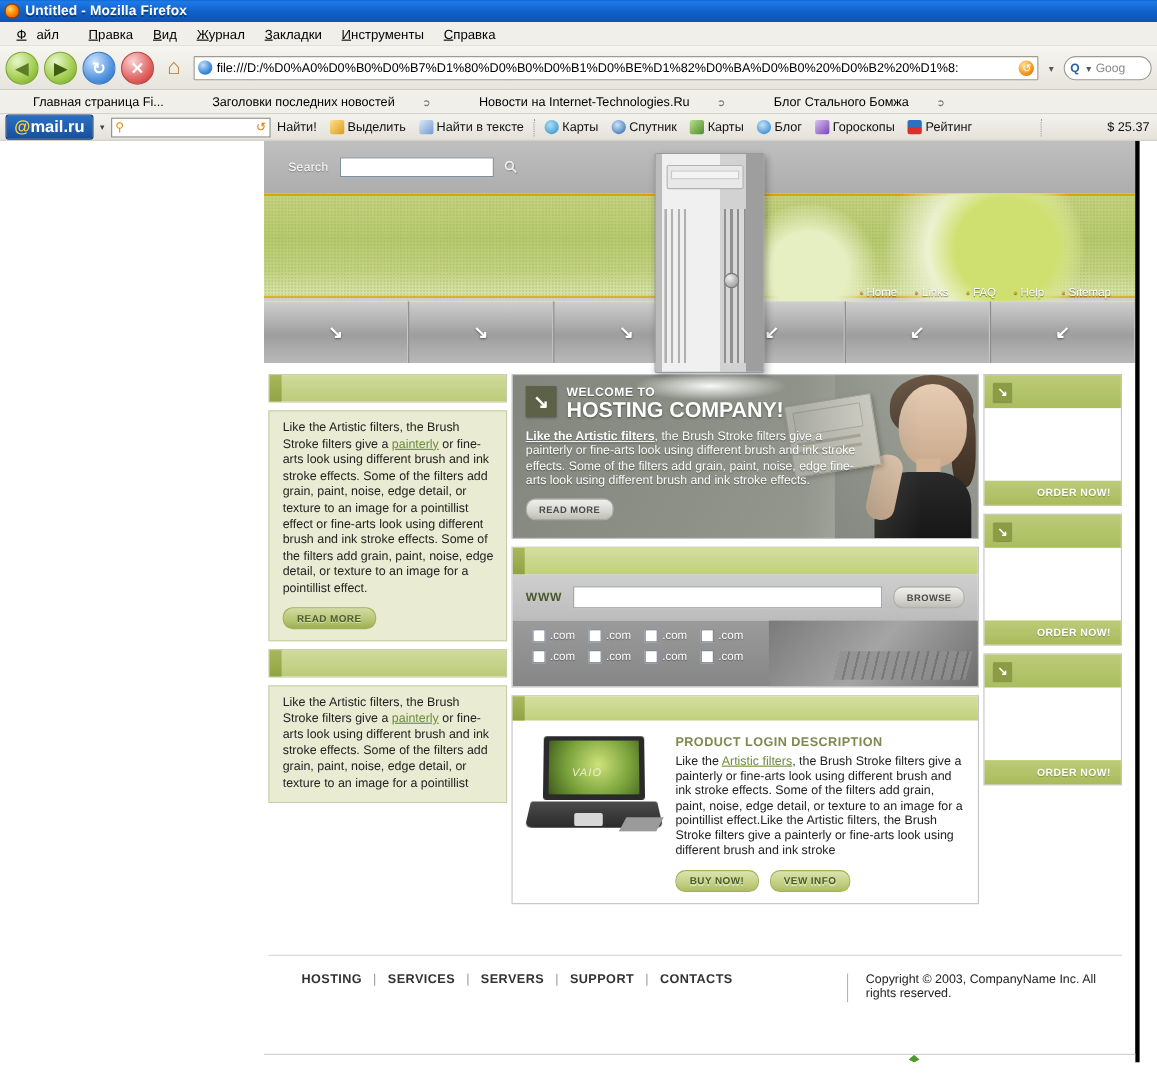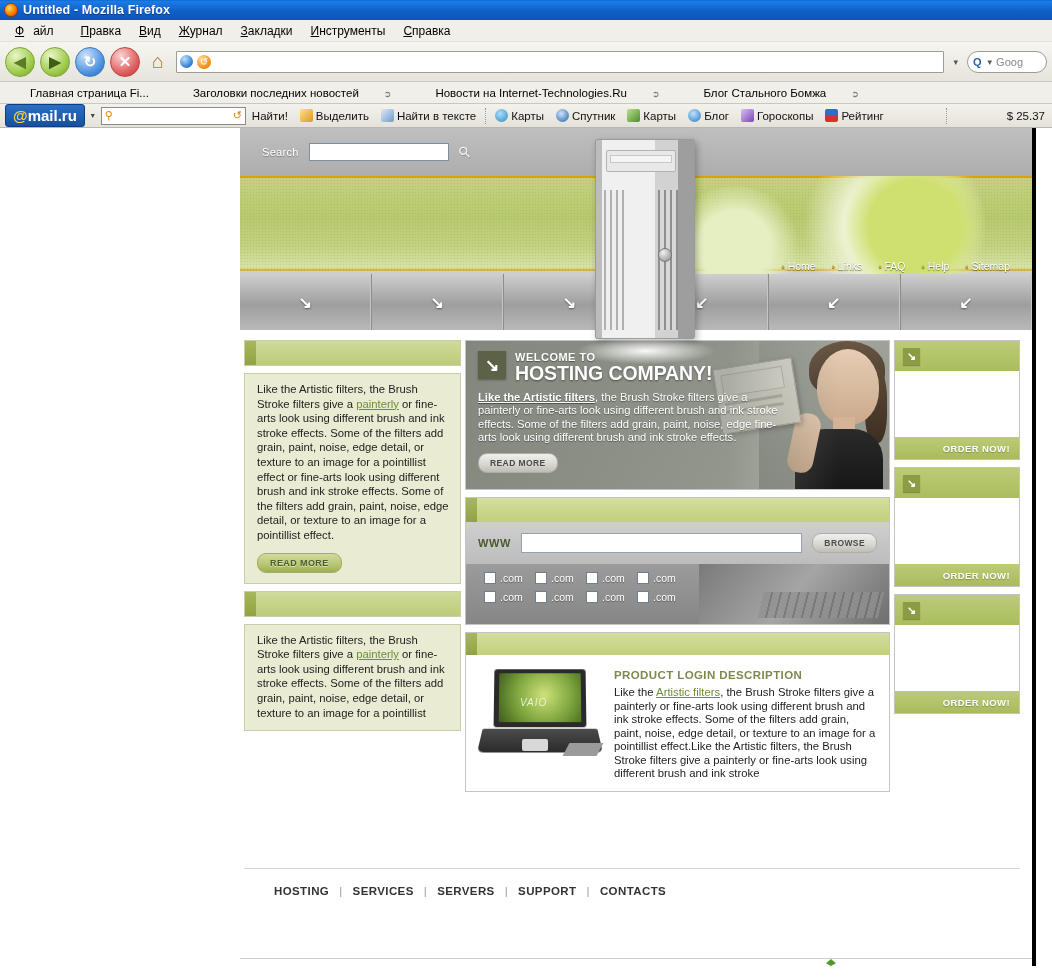--- a/index.html
+++ b/index.html
@@ -300,20 +300,21 @@
       <span>↻</span>
     </div>
   <div class="navbtn nb-stop">
       <span>✕</span>
     </div>
   <div class="navbtn nb-home">
       <span>⌂</span>
     </div>
   <div class="urlbar">
     <span class="urlicon"></span>
+    <span class="urltext">file:///D:/%D0%A0%D0%B0%D0%B7%D1%80%D0%B0%D0%B1%D0%BE%D1%82%D0%BA%D0%B0%20%D0%B2%20%D1%8:</span>
     <span class="urlgo">↺</span>
   </div>
   <span class="urldrop">▾</span>
   <div class="searchbox">
     <span class="gi">Q</span>
     <span class="urldrop">▾</span>
     <span class="gtxt">Goog</span>
   </div>
 </div>
 
@@ -532,20 +533,24 @@
                   <i></i>
                 </div>
               <div class="lp-logo">VAIO</div>
               <div class="lp-base"></div>
               <div class="lp-pad"></div>
               <div class="lp-ext"></div>
             </div>
             <div class="prod-txt">
               <div class="prod-title">PRODUCT LOGIN DESCRIPTION</div>
               <p><span>Like the </span><a href="#">Artistic filters</a><span>, the Brush Stroke filters give a painterly or fine-arts look using different brush and ink stroke effects. Some of the filters add grain, paint, noise, edge detail, or texture to an image for a pointillist effect.Like the Artistic filters, the Brush Stroke filters give a painterly or fine-arts look using different brush and ink stroke</span></p>
+              <div class="prod-btns">
+                <button class="gbtn">BUY NOW!</button>
+                <button class="gbtn">VEW INFO</button>
+              </div>
             </div>
           </div>
         </div>
       </div>
 
       <div class="col-right">
         <div class="orderbox">
           <div class="ob-top">
               <span class="ob-ico">↘</span>
             </div>
@@ -581,20 +586,21 @@
           <span class="sep">|</span>
         <a href="#">SERVICES</a>
           <span class="sep">|</span>
         <a href="#">SERVERS</a>
           <span class="sep">|</span>
         <a href="#">SUPPORT</a>
           <span class="sep">|</span>
         <a href="#">CONTACTS</a>
       </div>
       <div class="f-right">
+        <div class="f-copy">Copyright © 2003, CompanyName Inc. All rights reserved.</div>
       </div>
     </div>
   </div>
 
   <div class="blackbar"></div>
   <div class="statusline"></div>
   <div class="leaf"></div>
 </div>
 
 </body></html>

